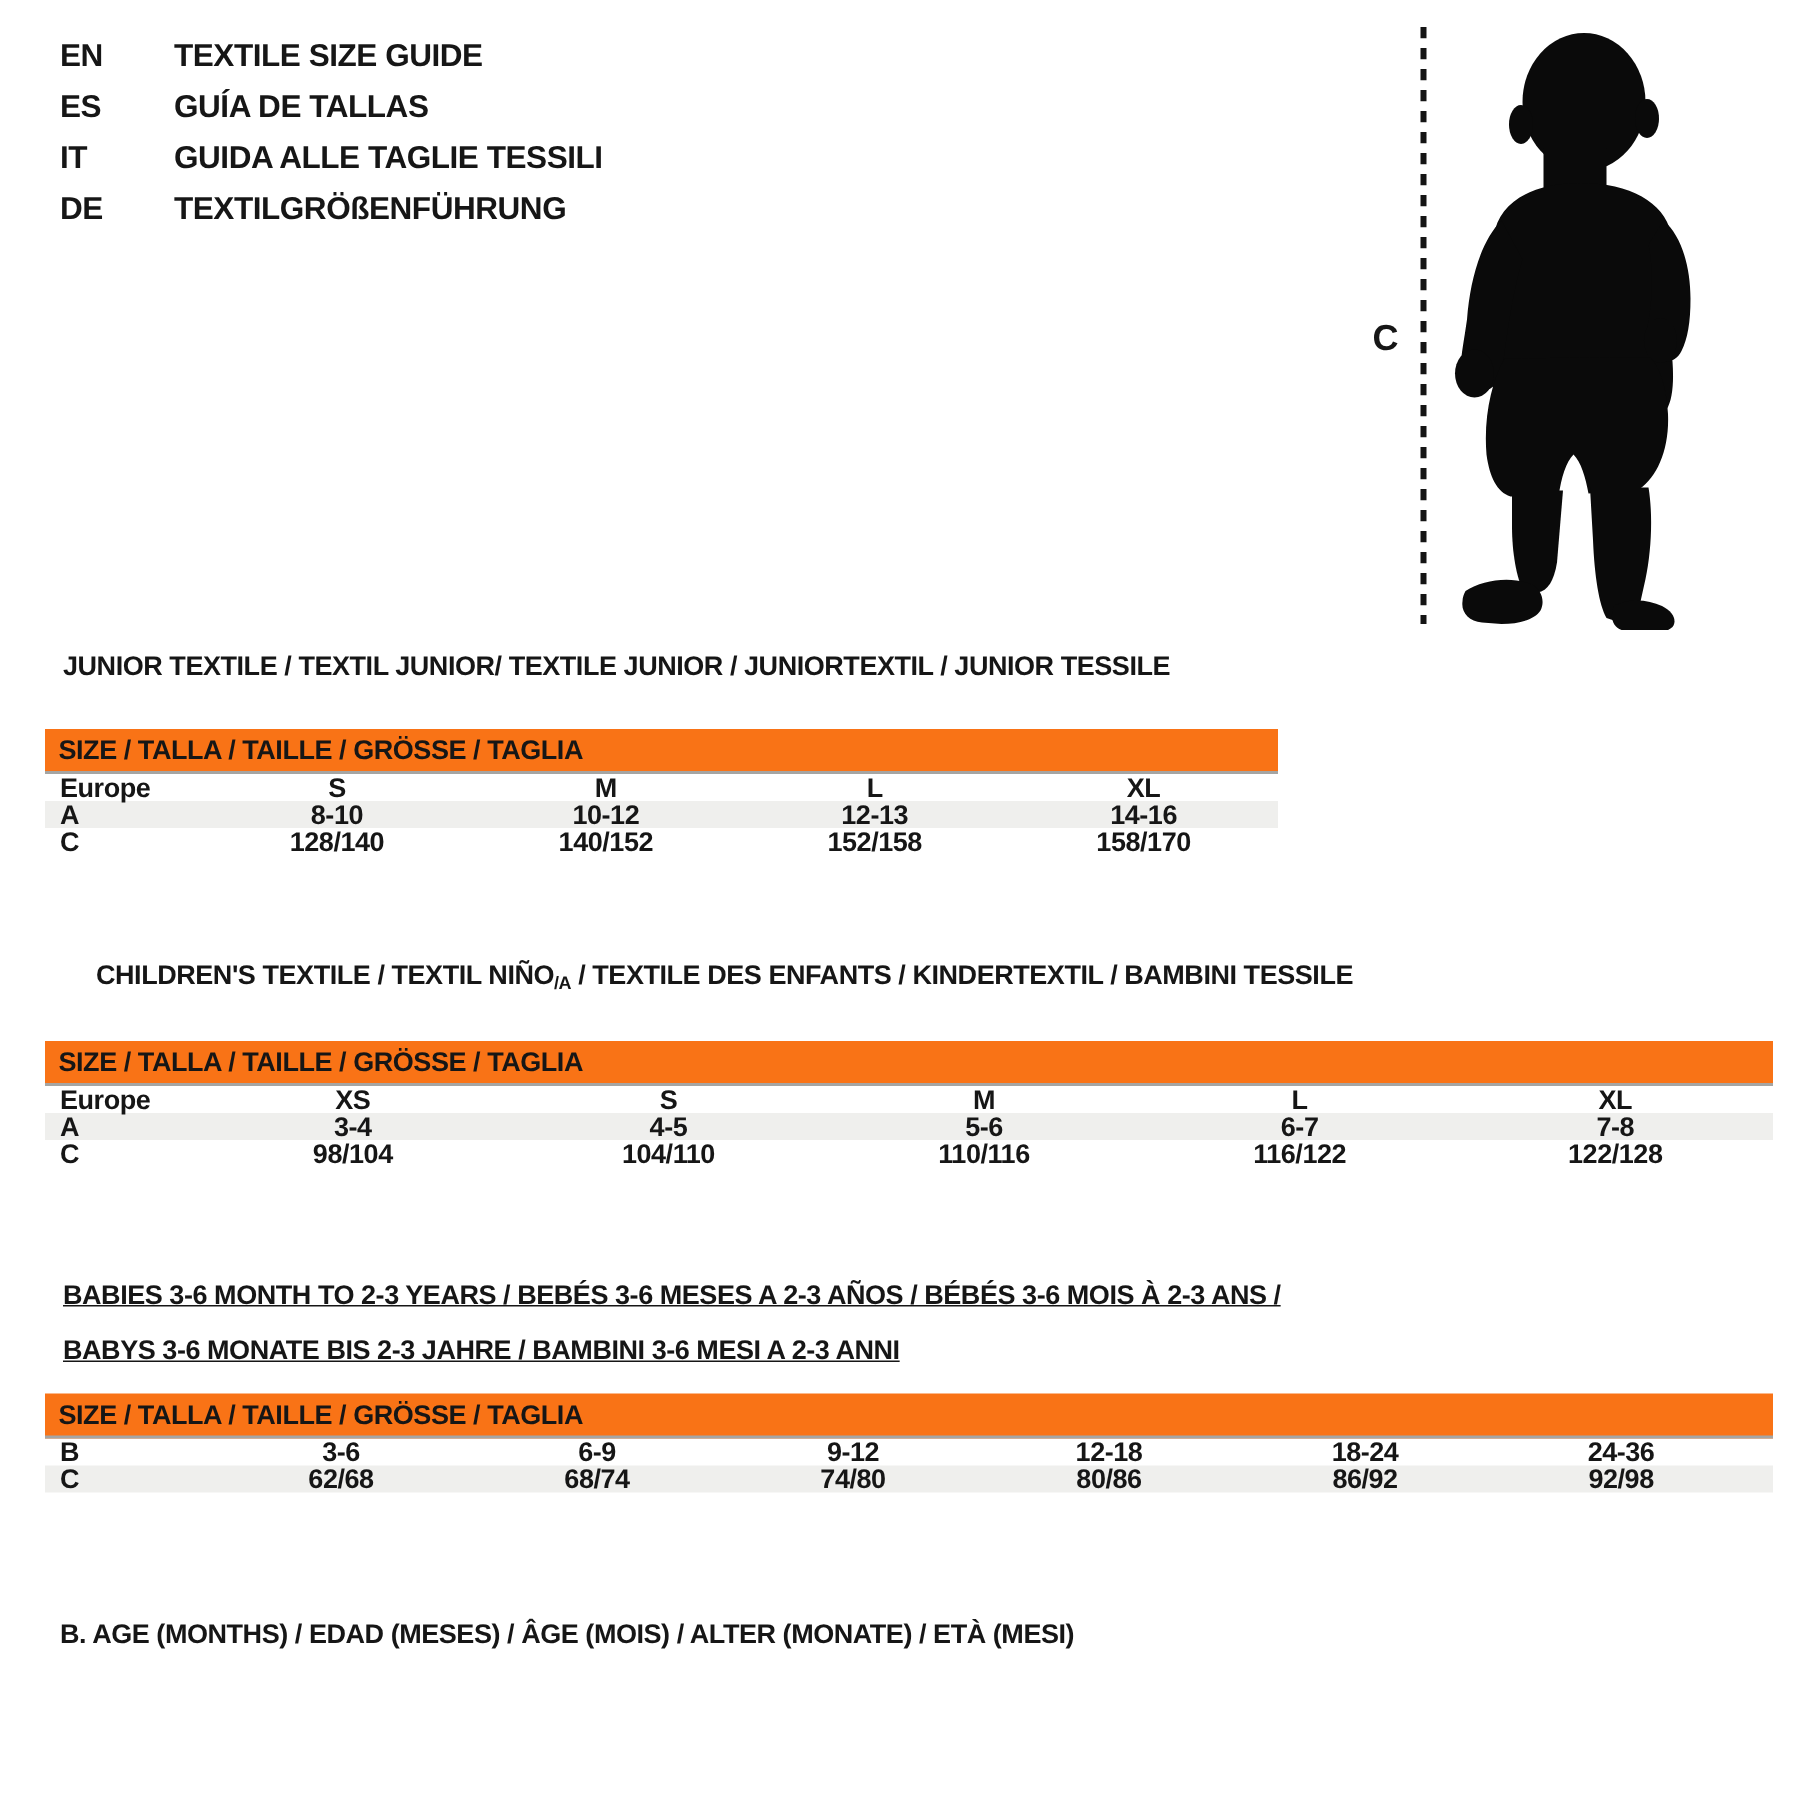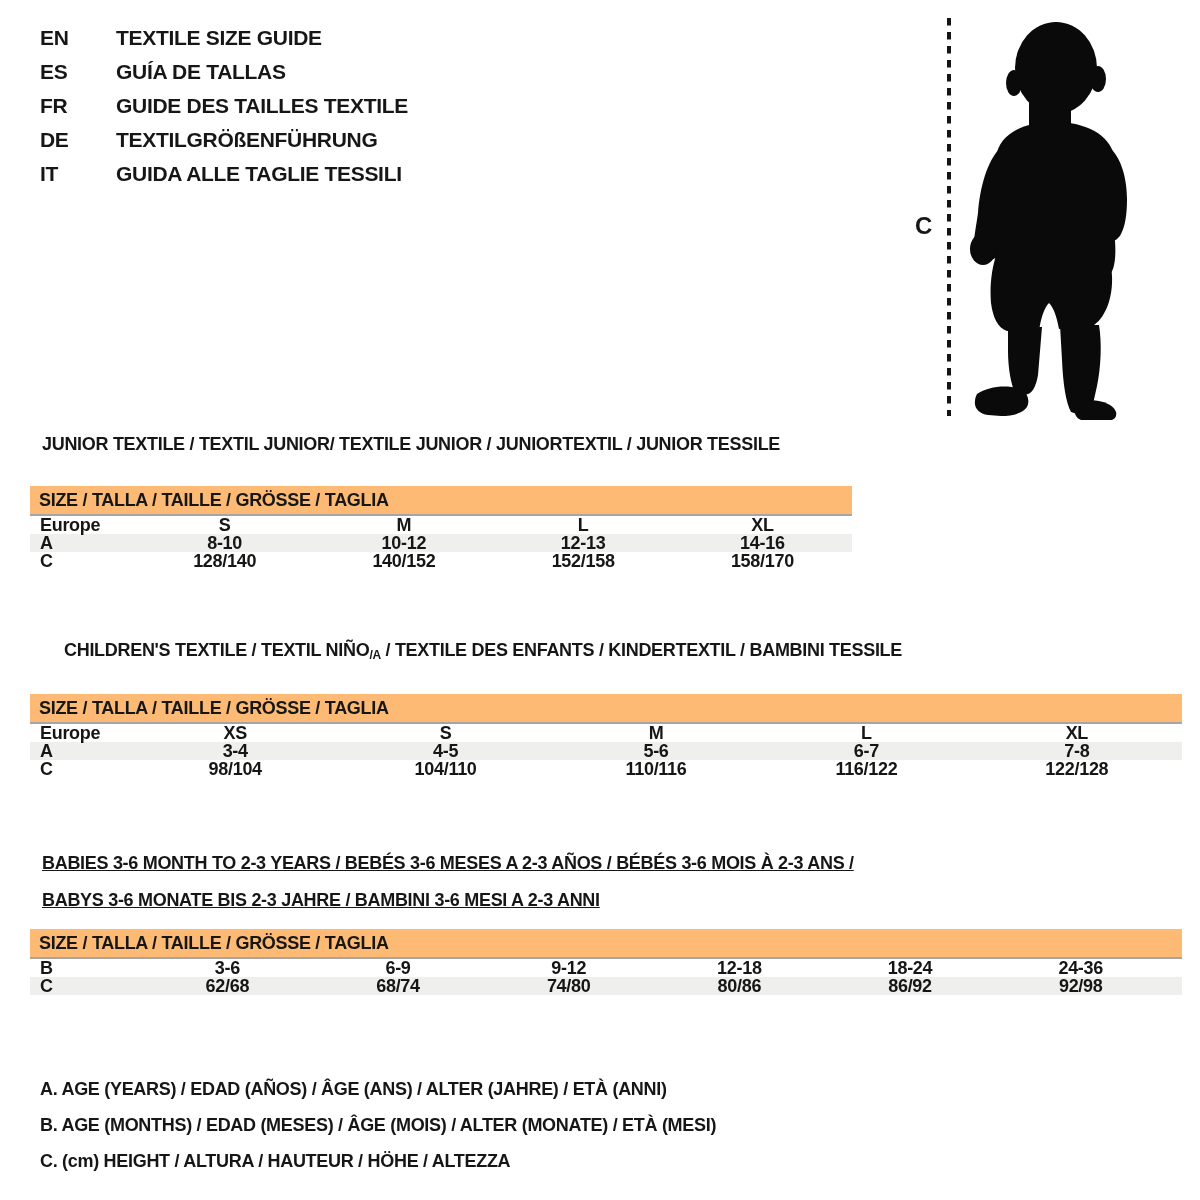--- a/index.html
+++ b/index.html
@@ -24,21 +24,21 @@
     letter-spacing:-0.3px;line-height:22px;white-space:nowrap;}
   #junior-title{top:433px;}
   #children-title{top:639px;margin-left:22px;}
   #babies-title{top:845px;line-height:37px;white-space:normal;width:1000px;text-decoration:underline;}
   .sub-a{font-size:12px;font-weight:700;position:relative;top:3px;}
   
   .sg-table{position:absolute;left:30px;}
   #junior-table{top:486px;width:822px;}
   #children-table{top:694px;width:1152px;}
   #babies-table{top:929px;width:1152px;}
-  .size-bar{height:30px;background:#fdba74;border-bottom:2px solid #a5a5a3;
+  .size-bar{height:30px;background:#f97316;border-bottom:2px solid #a5a5a3;
     box-sizing:border-box;display:flex;align-items:center;padding-left:9px;
     font-weight:700;font-size:18px;letter-spacing:-0.3px;}
   .trow{display:flex;height:18px;align-items:center;
     font-weight:700;font-size:18px;letter-spacing:-0.3px;}
   .trow.shaded{background:#efefed;}
   .tlabel{box-sizing:border-box;padding-left:10px;}
   #junior-table .tlabel{width:105px;}
   #children-table .tlabel{width:100px;}
   #babies-table .tlabel{width:112px;}
   #babies-table .trow{padding-right:16px;}
@@ -55,30 +55,26 @@
   <section class="langs">
     <div class="lang-row">
       <span class="lang-code">EN</span>
       <span class="lang-label">TEXTILE SIZE GUIDE</span>
     </div>
     <div class="lang-row">
       <span class="lang-code">ES</span>
       <span class="lang-label">GUÍA DE TALLAS</span>
     </div>
     <div class="lang-row">
-      <span class="lang-code">FR</span>
-      <span class="lang-label">GUIDE DES TAILLES TEXTILE</span>
+      <span class="lang-code">IT</span>
+      <span class="lang-label">GUIDA ALLE TAGLIE TESSILI</span>
     </div>
     <div class="lang-row">
       <span class="lang-code">DE</span>
       <span class="lang-label">TEXTILGRÖßENFÜHRUNG</span>
-    </div>
-    <div class="lang-row">
-      <span class="lang-code">IT</span>
-      <span class="lang-label">GUIDA ALLE TAGLIE TESSILI</span>
     </div>
   </section>
 
   <div class="figure">
     <span class="c-label">C</span>
     <svg class="dash-line" viewBox="0 0 10 402" aria-hidden="true">
       <line x1="5" y1="2" x2="5" y2="400" stroke="#141414" stroke-width="4" stroke-dasharray="7.5 6.5"></line>
     </svg>
     <svg class="toddler" viewBox="0 0 175 405" aria-hidden="true">
       <g fill="#0a0a0a">
@@ -178,18 +174,16 @@
       <span class="tcell">62/68</span>
       <span class="tcell">68/74</span>
       <span class="tcell">74/80</span>
       <span class="tcell">80/86</span>
       <span class="tcell">86/92</span>
       <span class="tcell">92/98</span>
     </div>
   </div>
 
   <div class="legend">
-    <div class="legend-line">A. AGE (YEARS) / EDAD (AÑOS) / ÂGE (ANS) / ALTER (JAHRE) / ETÀ (ANNI)</div>
     <div class="legend-line">B. AGE (MONTHS) / EDAD (MESES) / ÂGE (MOIS) / ALTER (MONATE) / ETÀ (MESI)</div>
-    <div class="legend-line">C. (cm) HEIGHT / ALTURA / HAUTEUR / HÖHE / ALTEZZA</div>
   </div>
 
 </main>
 
 </body></html>

